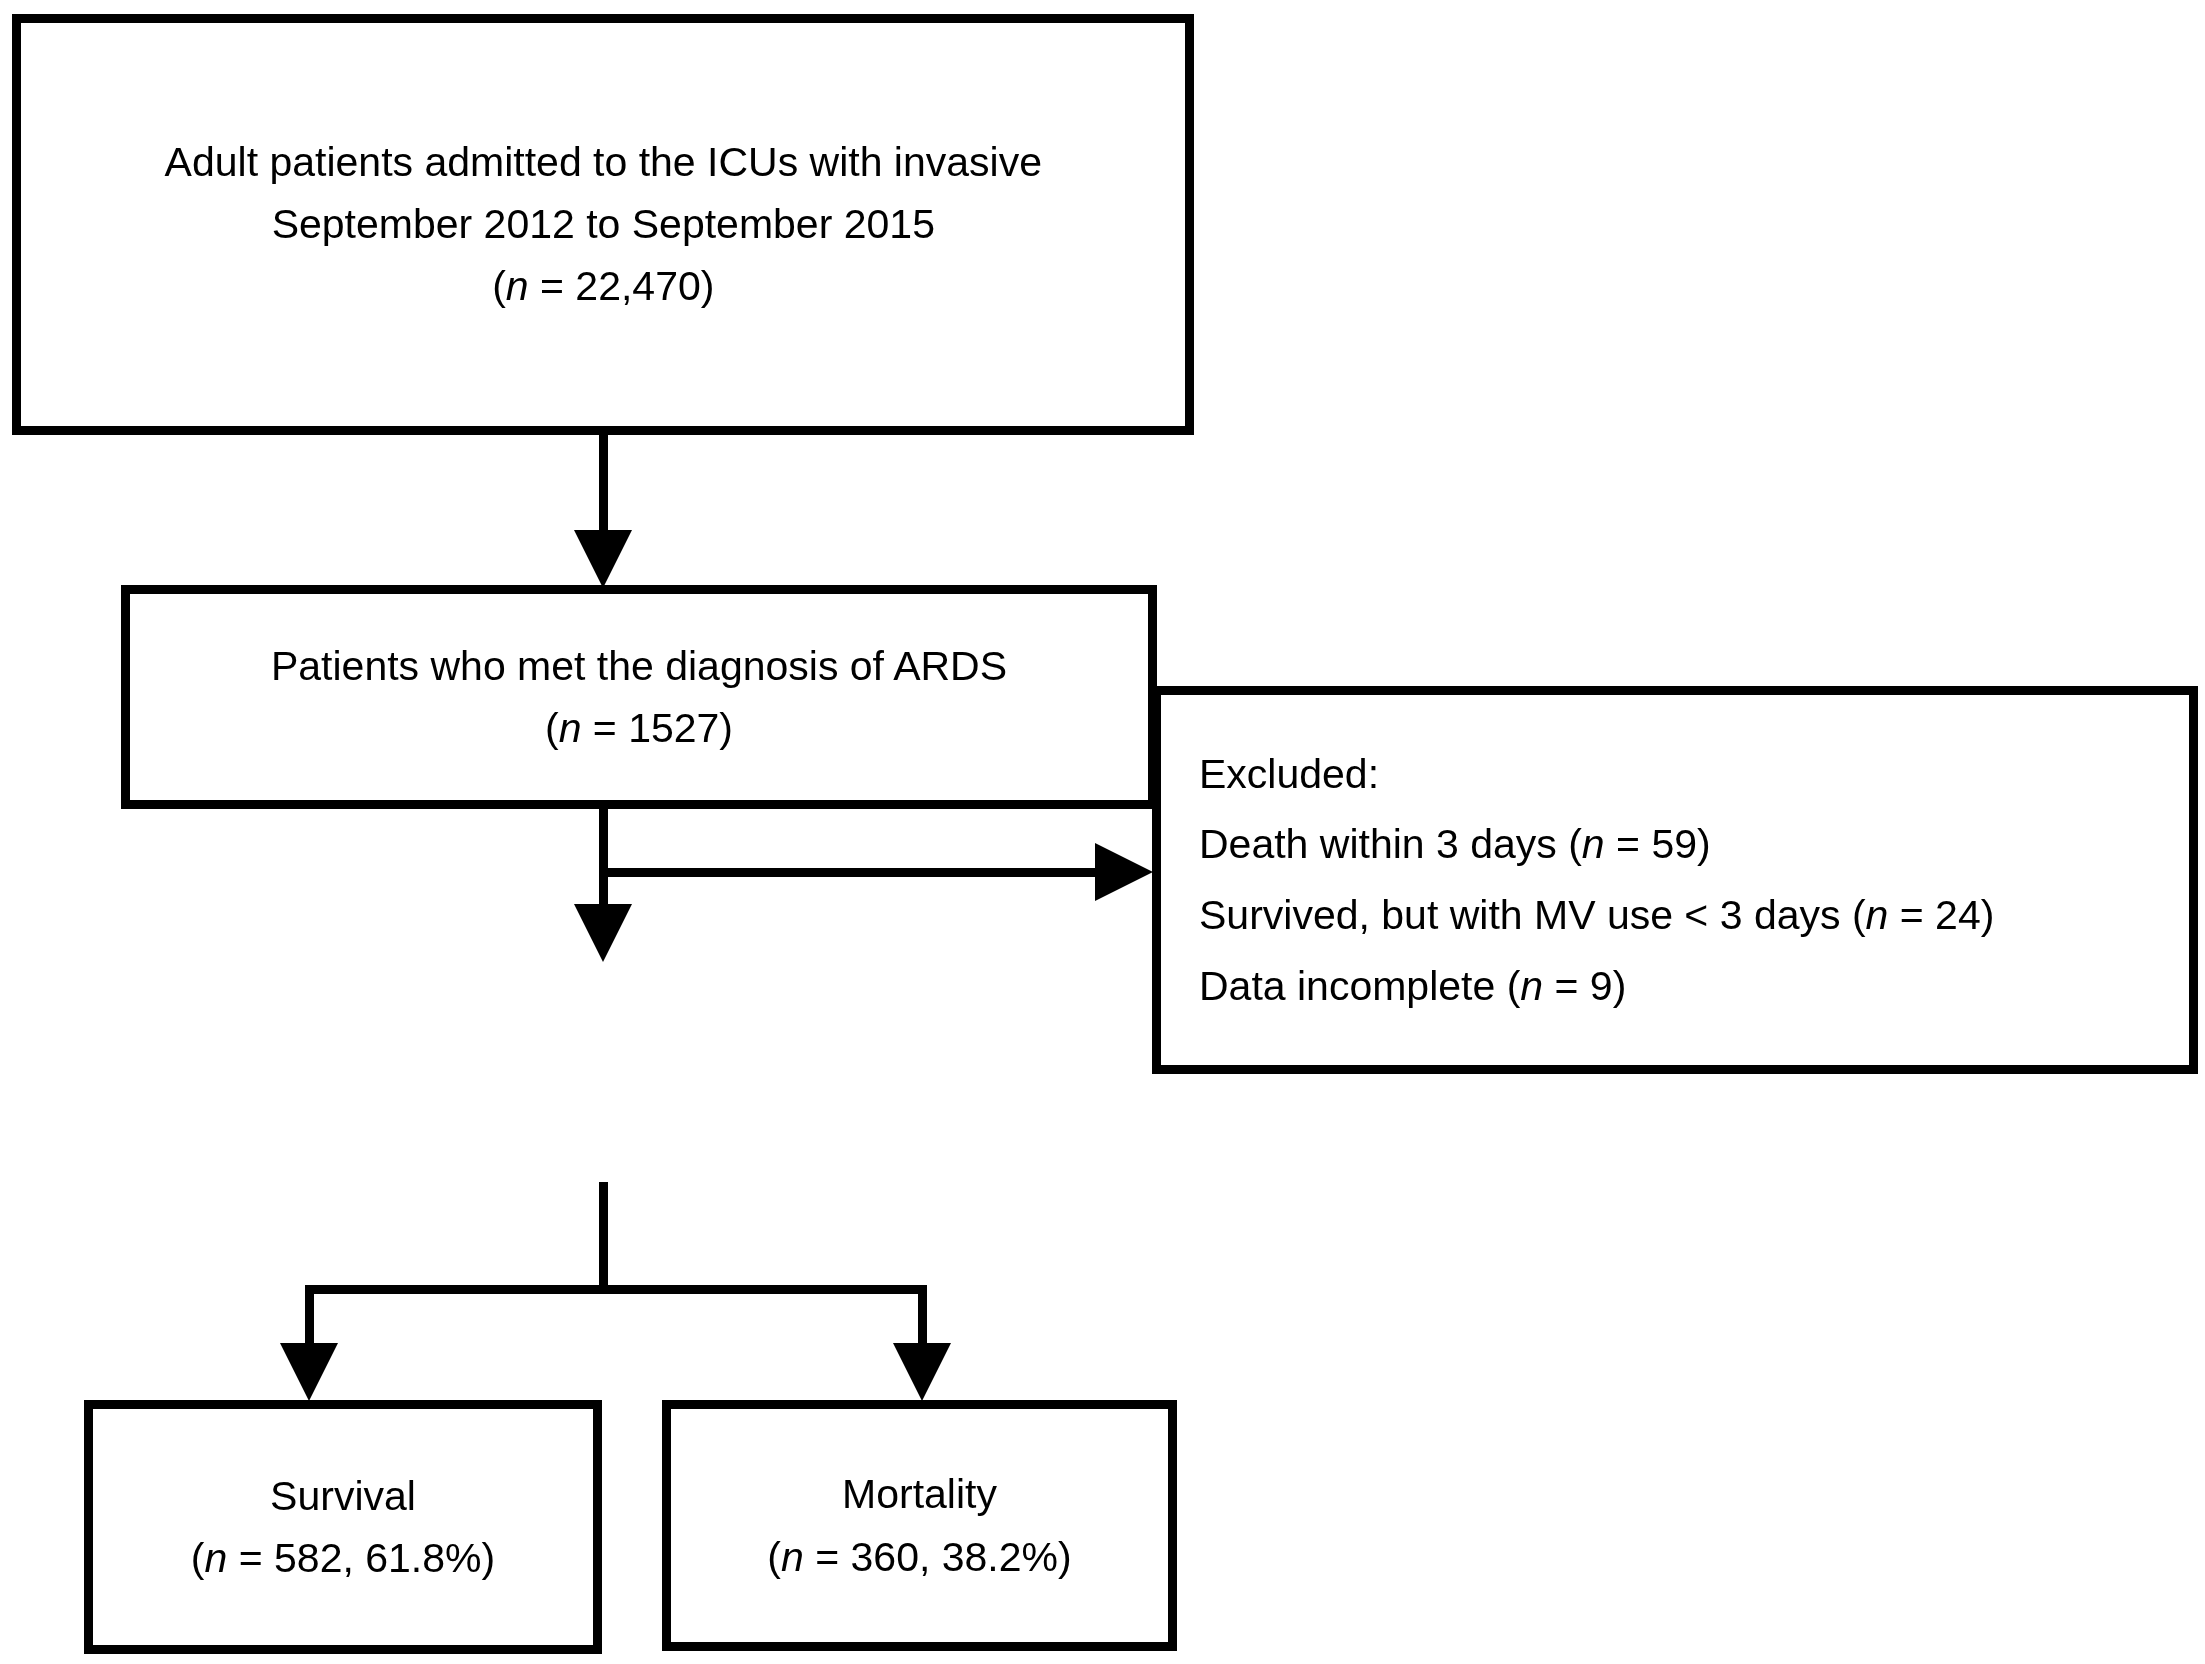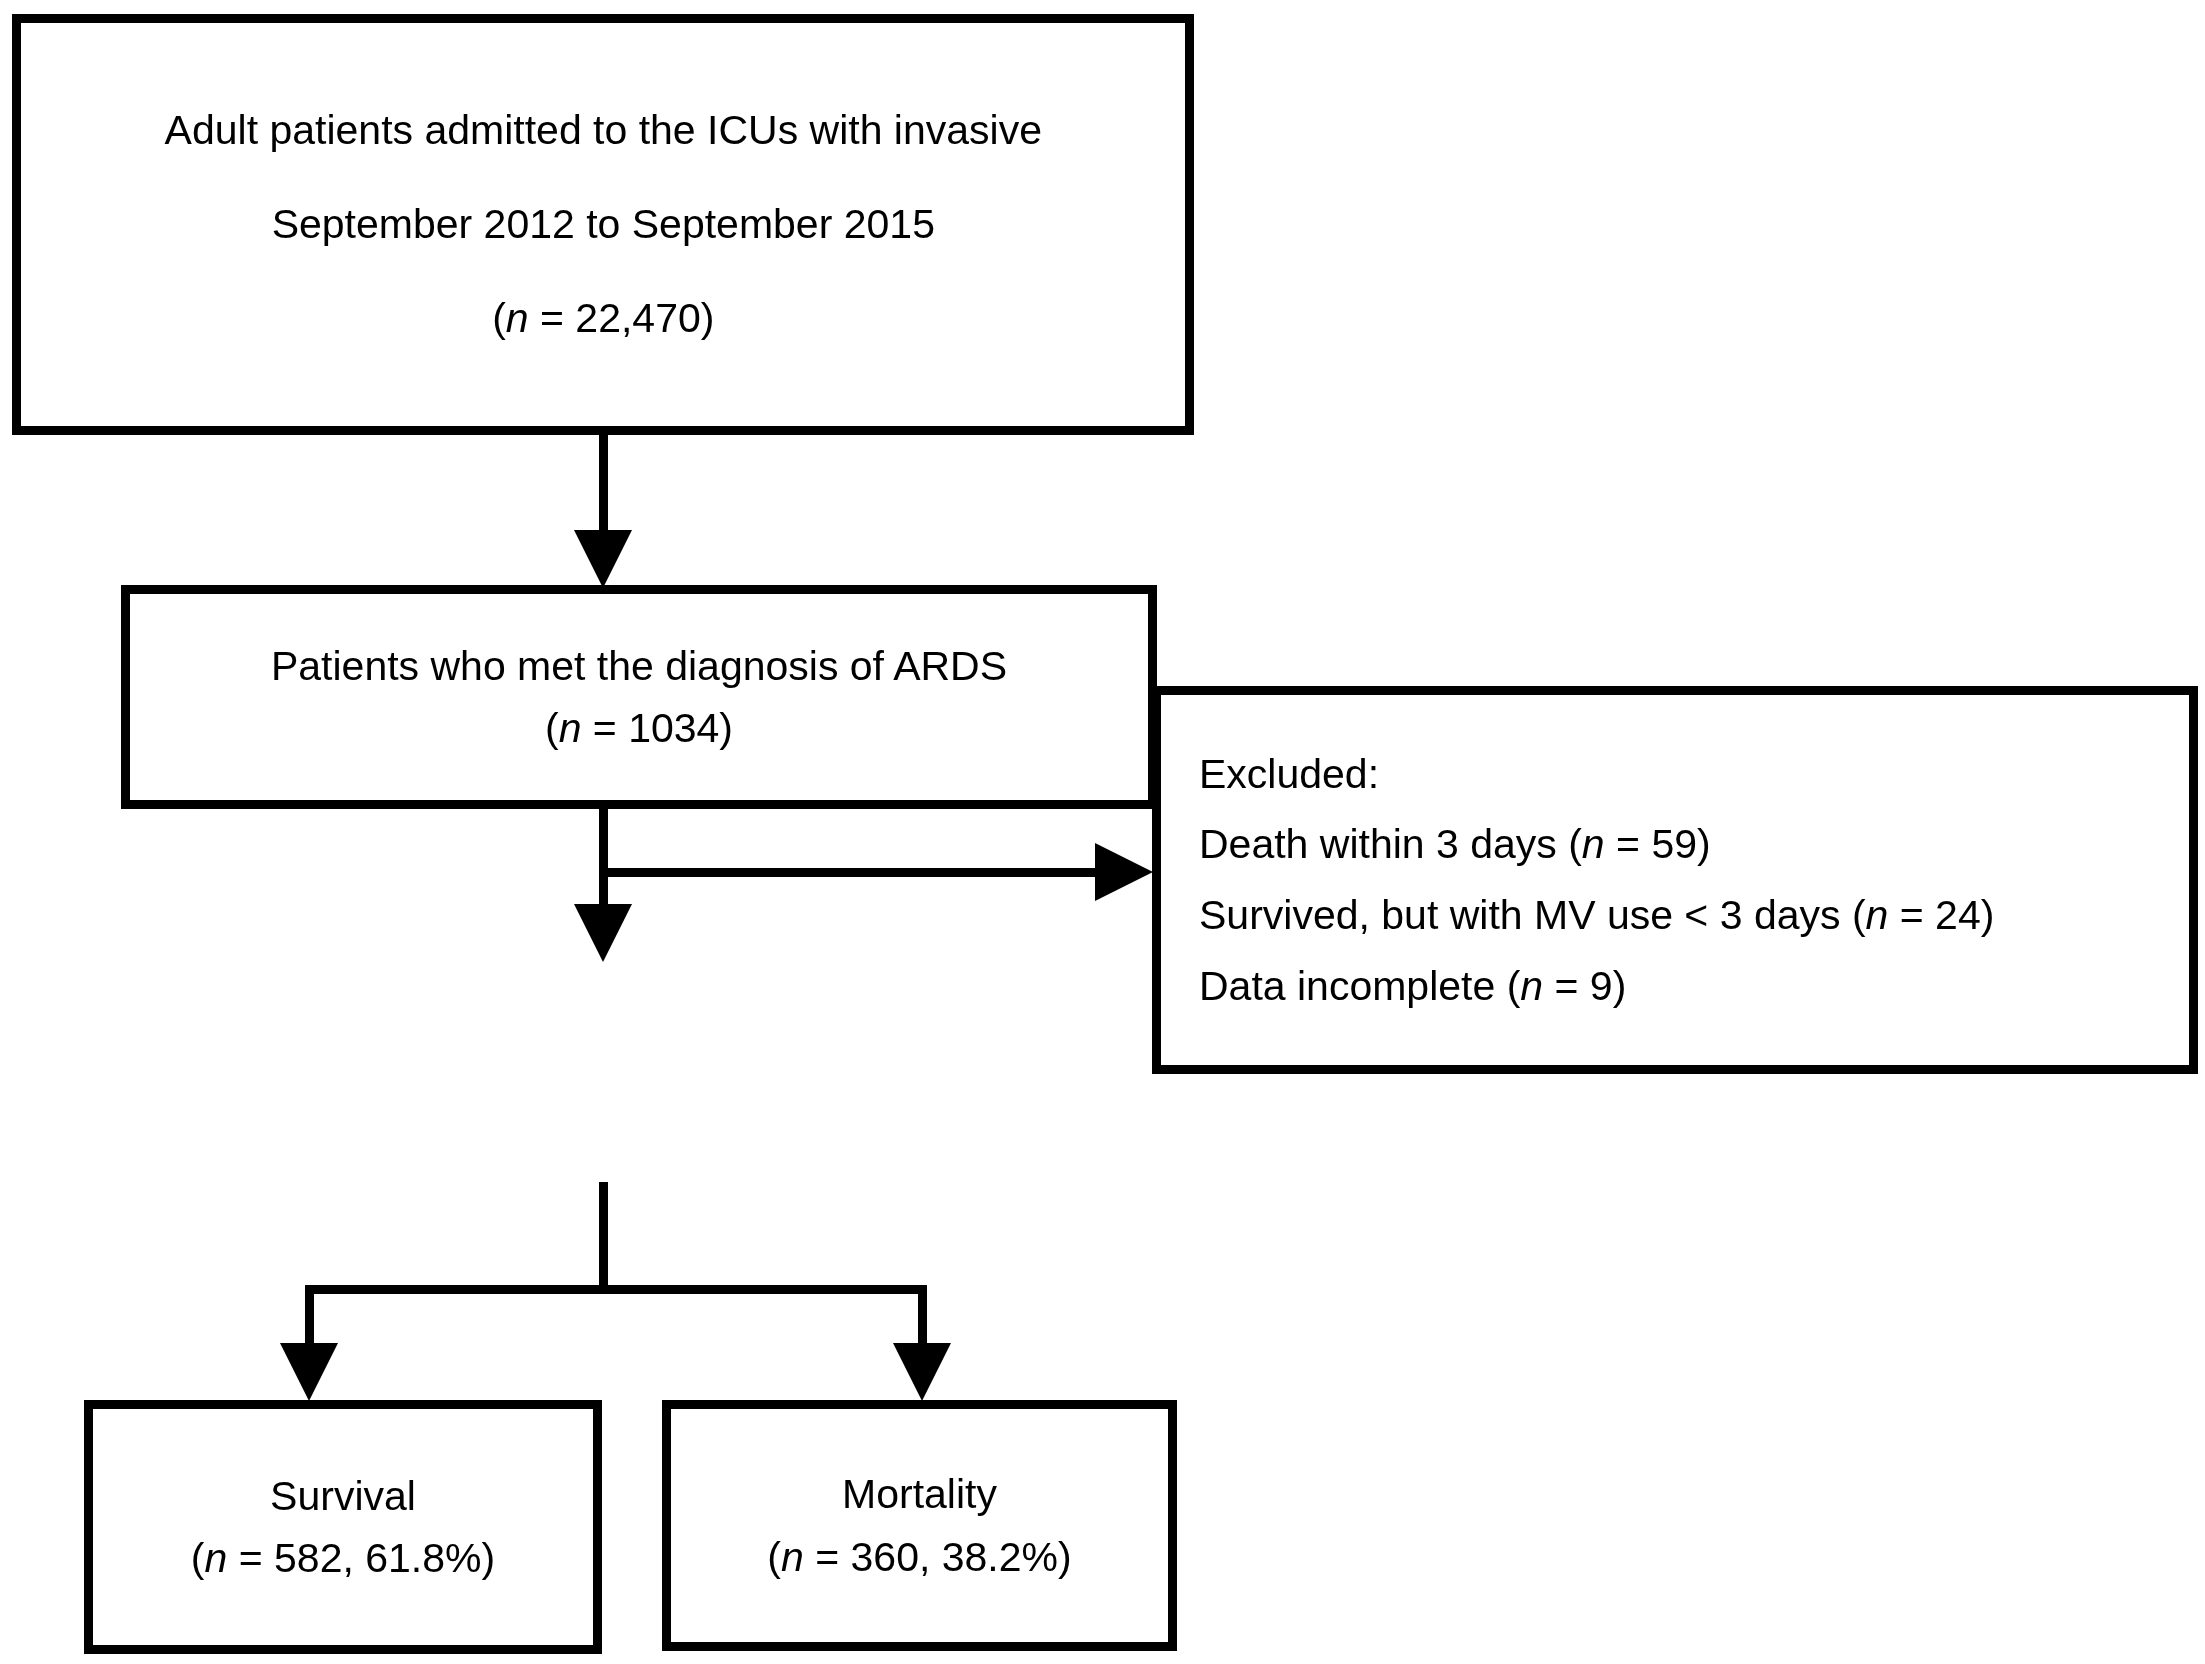--- a/index.html
+++ b/index.html
@@ -46,21 +46,21 @@
   }
   .arrow-right {
     position: absolute; width: 0; height: 0;
     border-top: 29px solid transparent;
     border-bottom: 29px solid transparent;
     border-left: 58px solid #000000;
   }
   .it { font-style: italic; }
 
   
-  #box-screened  { left: 12.3px;   top: 13.5px;   width: 1182px; height: 421px; gap: 32px; }
+  #box-screened  { left: 12.3px;   top: 13.5px;   width: 1182px; height: 421px; }
   #box-ards      { left: 121px;  top: 585px;  width: 1036px; height: 224px; }
   #box-excluded  { left: 1152px; top: 686px; width: 1046px; height: 388px; }
   #box-included  { left: 291px;  top: 961px; width: 626px; height: 224px; }
   #box-survival  { left: 52px;   top: 1400px; width: 518px;  height: 254px; margin-left: 32px; }
   #box-mortality { left: 662px; top: 1400px; width: 515px;  height: 251px; }
 
   
   #line-screened-ards   { left: 599px;  top: 432px;  height: 107px; }
   #arrow-into-ards      { left: 574px;  top: 530px; }
   #line-ards-included   { left: 599px;  top: 806px; height: 104px; }
@@ -83,21 +83,21 @@
     <div>Adult patients admitted to the ICUs with invasive</div>
     <div>September 2012 to September 2015</div>
     <div><span>(</span><span class="it">n</span><span> = 22,470)</span></div>
   </div>
 
   <div class="vline" id="line-screened-ards"></div>
   <div class="arrow-down" id="arrow-into-ards"></div>
 
   <div class="fbox" id="box-ards">
     <div>Patients who met the diagnosis of ARDS</div>
-    <div><span>(</span><span class="it">n</span><span> = 1034)</span></div>
+    <div><span>(</span><span class="it">n</span><span> = 1527)</span></div>
   </div>
 
   <div class="vline" id="line-ards-included"></div>
   <div class="hline" id="line-branch-excluded"></div>
   <div class="arrow-right" id="arrow-into-excluded"></div>
   <div class="arrow-down" id="arrow-into-included"></div>
 
   <div class="fbox align-left" id="box-excluded">
     <div>Excluded:</div>
     <div><span>Death within 3 days (</span><span class="it">n</span><span> = 59)</span></div>

